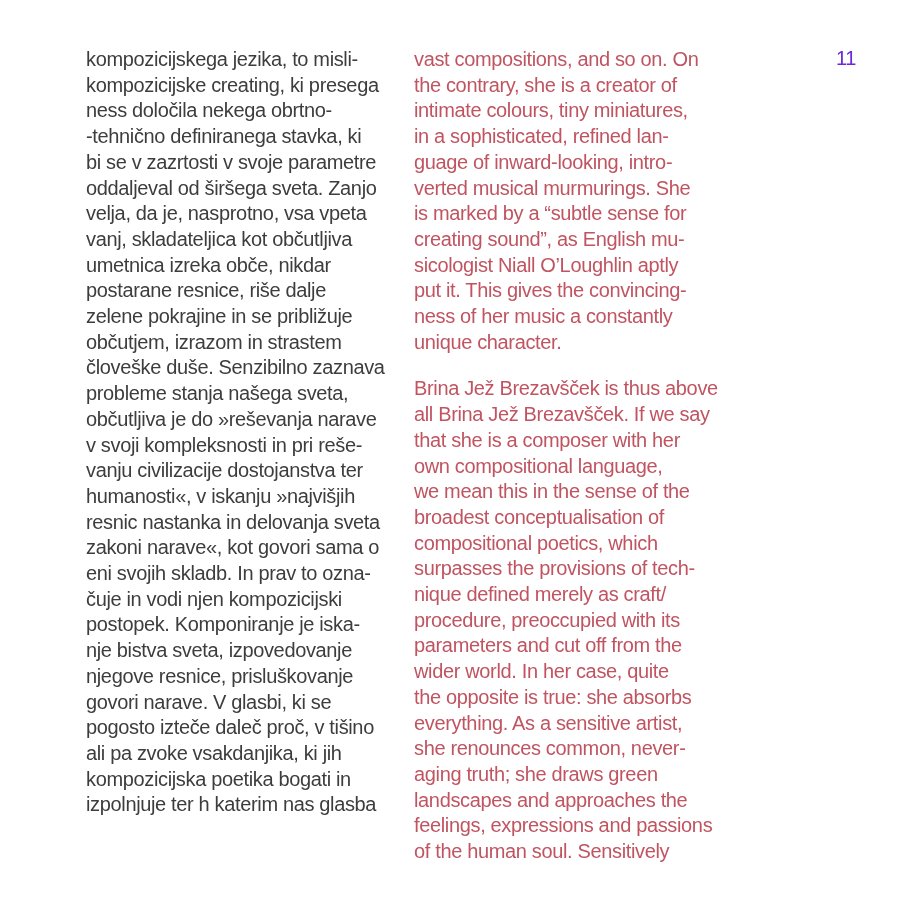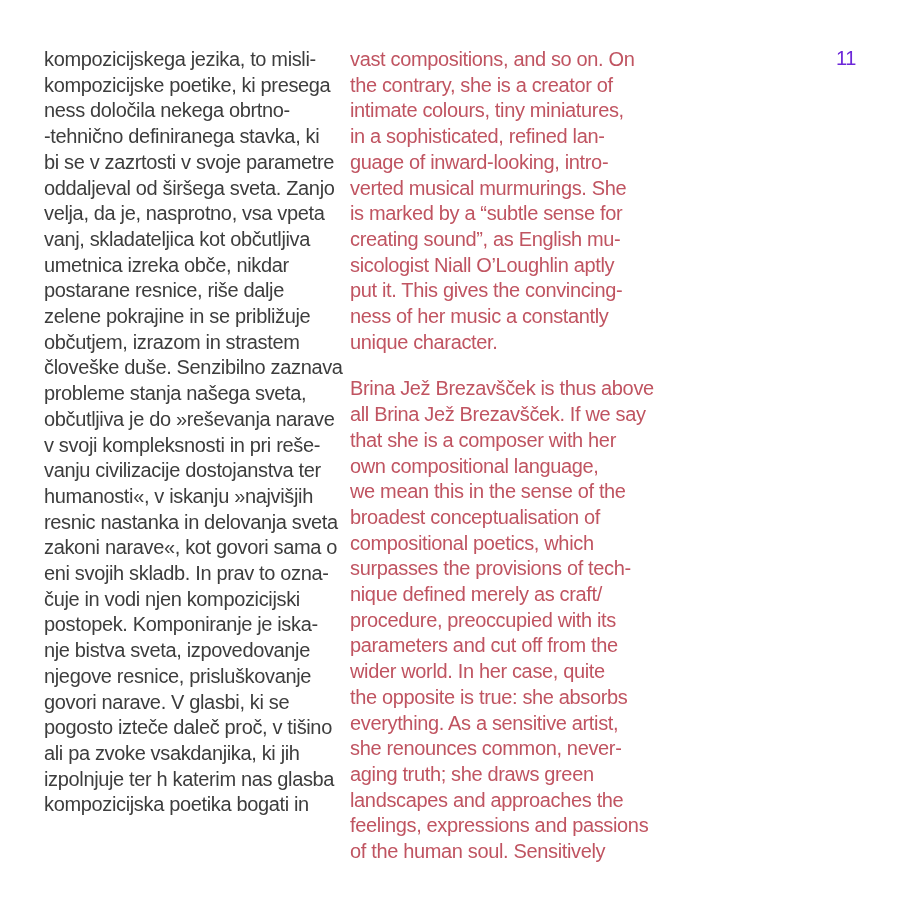--- a/index.html
+++ b/index.html
@@ -19,28 +19,29 @@
     inset: 0;
     background: #ffffff;
   }
   .col {
     position: absolute;
     top: 47px;
     font-size: 20px;
     line-height: 25.7px;
     letter-spacing: -0.35px;
     font-weight: 400;
+    margin-left: 42px;
   }
   .col-left {
     left: 44px;
     width: 302px;
     color: #3d3d3d;
   }
   .col-right {
-    left: 350px;
+    left: 372px;
     width: 302px;
     color: #c05461;
   }
   .para + .para {
     margin-top: 21px;
   }
   .line {
     white-space: nowrap;
   }
   .page-number {
@@ -56,21 +57,21 @@
 </head>
 <body>
 
 <div class="page">
 
   <div class="page-number">11</div>
 
   <div class="col col-left">
     <div class="para">
         <div class="line">kompozicijskega jezika, to misli-</div>
-        <div class="line">kompozicijske poetike, ki presega</div>
+        <div class="line">kompozicijske creating, ki presega</div>
         <div class="line">ness določila nekega obrtno-</div>
         <div class="line">-tehnično definiranega stavka, ki</div>
         <div class="line">bi se v zazrtosti v svoje parametre</div>
         <div class="line">oddaljeval od širšega sveta. Zanjo</div>
         <div class="line">velja, da je, nasprotno, vsa vpeta</div>
         <div class="line">vanj, skladateljica kot občutljiva</div>
         <div class="line">umetnica izreka obče, nikdar</div>
         <div class="line">postarane resnice, riše dalje</div>
         <div class="line">zelene pokrajine in se približuje</div>
         <div class="line">občutjem, izrazom in strastem</div>
@@ -83,22 +84,22 @@
         <div class="line">resnic nastanka in delovanja sveta</div>
         <div class="line">zakoni narave«, kot govori sama o</div>
         <div class="line">eni svojih skladb. In prav to ozna-</div>
         <div class="line">čuje in vodi njen kompozicijski</div>
         <div class="line">postopek. Komponiranje je iska-</div>
         <div class="line">nje bistva sveta, izpovedovanje</div>
         <div class="line">njegove resnice, prisluškovanje</div>
         <div class="line">govori narave. V glasbi, ki se</div>
         <div class="line">pogosto izteče daleč proč, v tišino</div>
         <div class="line">ali pa zvoke vsakdanjika, ki jih</div>
+        <div class="line">kompozicijska poetika bogati in</div>
         <div class="line">izpolnjuje ter h katerim nas glasba</div>
-        <div class="line">kompozicijska poetika bogati in</div>
       </div>
   </div>
 
   <div class="col col-right">
     <div class="para">
         <div class="line">vast compositions, and so on. On</div>
         <div class="line">the contrary, she is a creator of</div>
         <div class="line">intimate colours, tiny miniatures,</div>
         <div class="line">in a sophisticated, refined lan-</div>
         <div class="line">guage of inward-looking, intro-</div>

